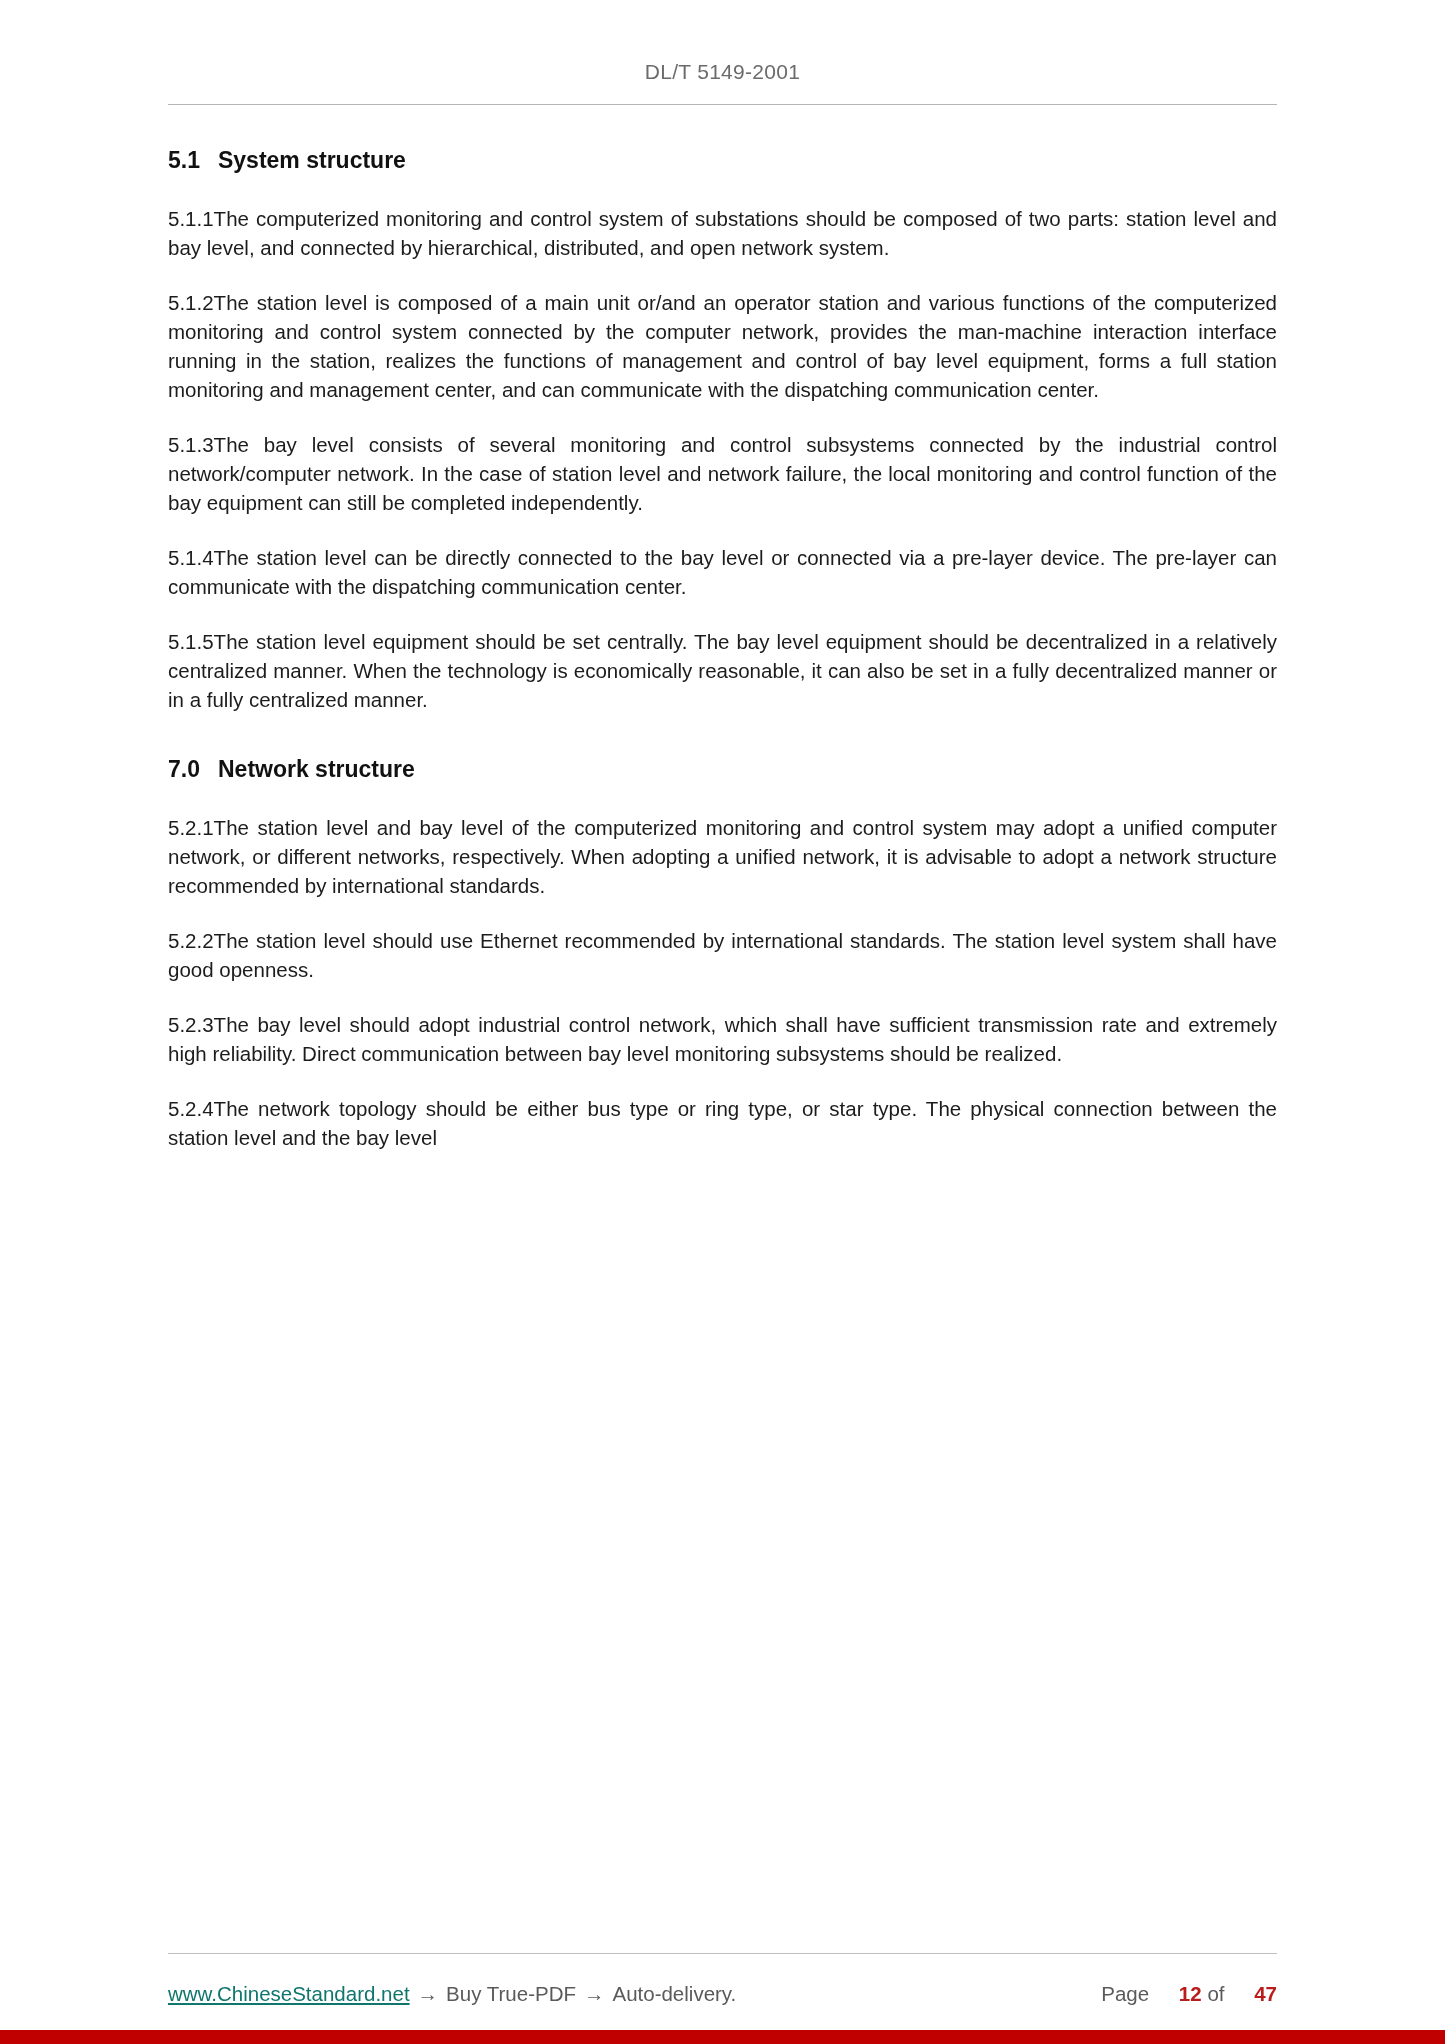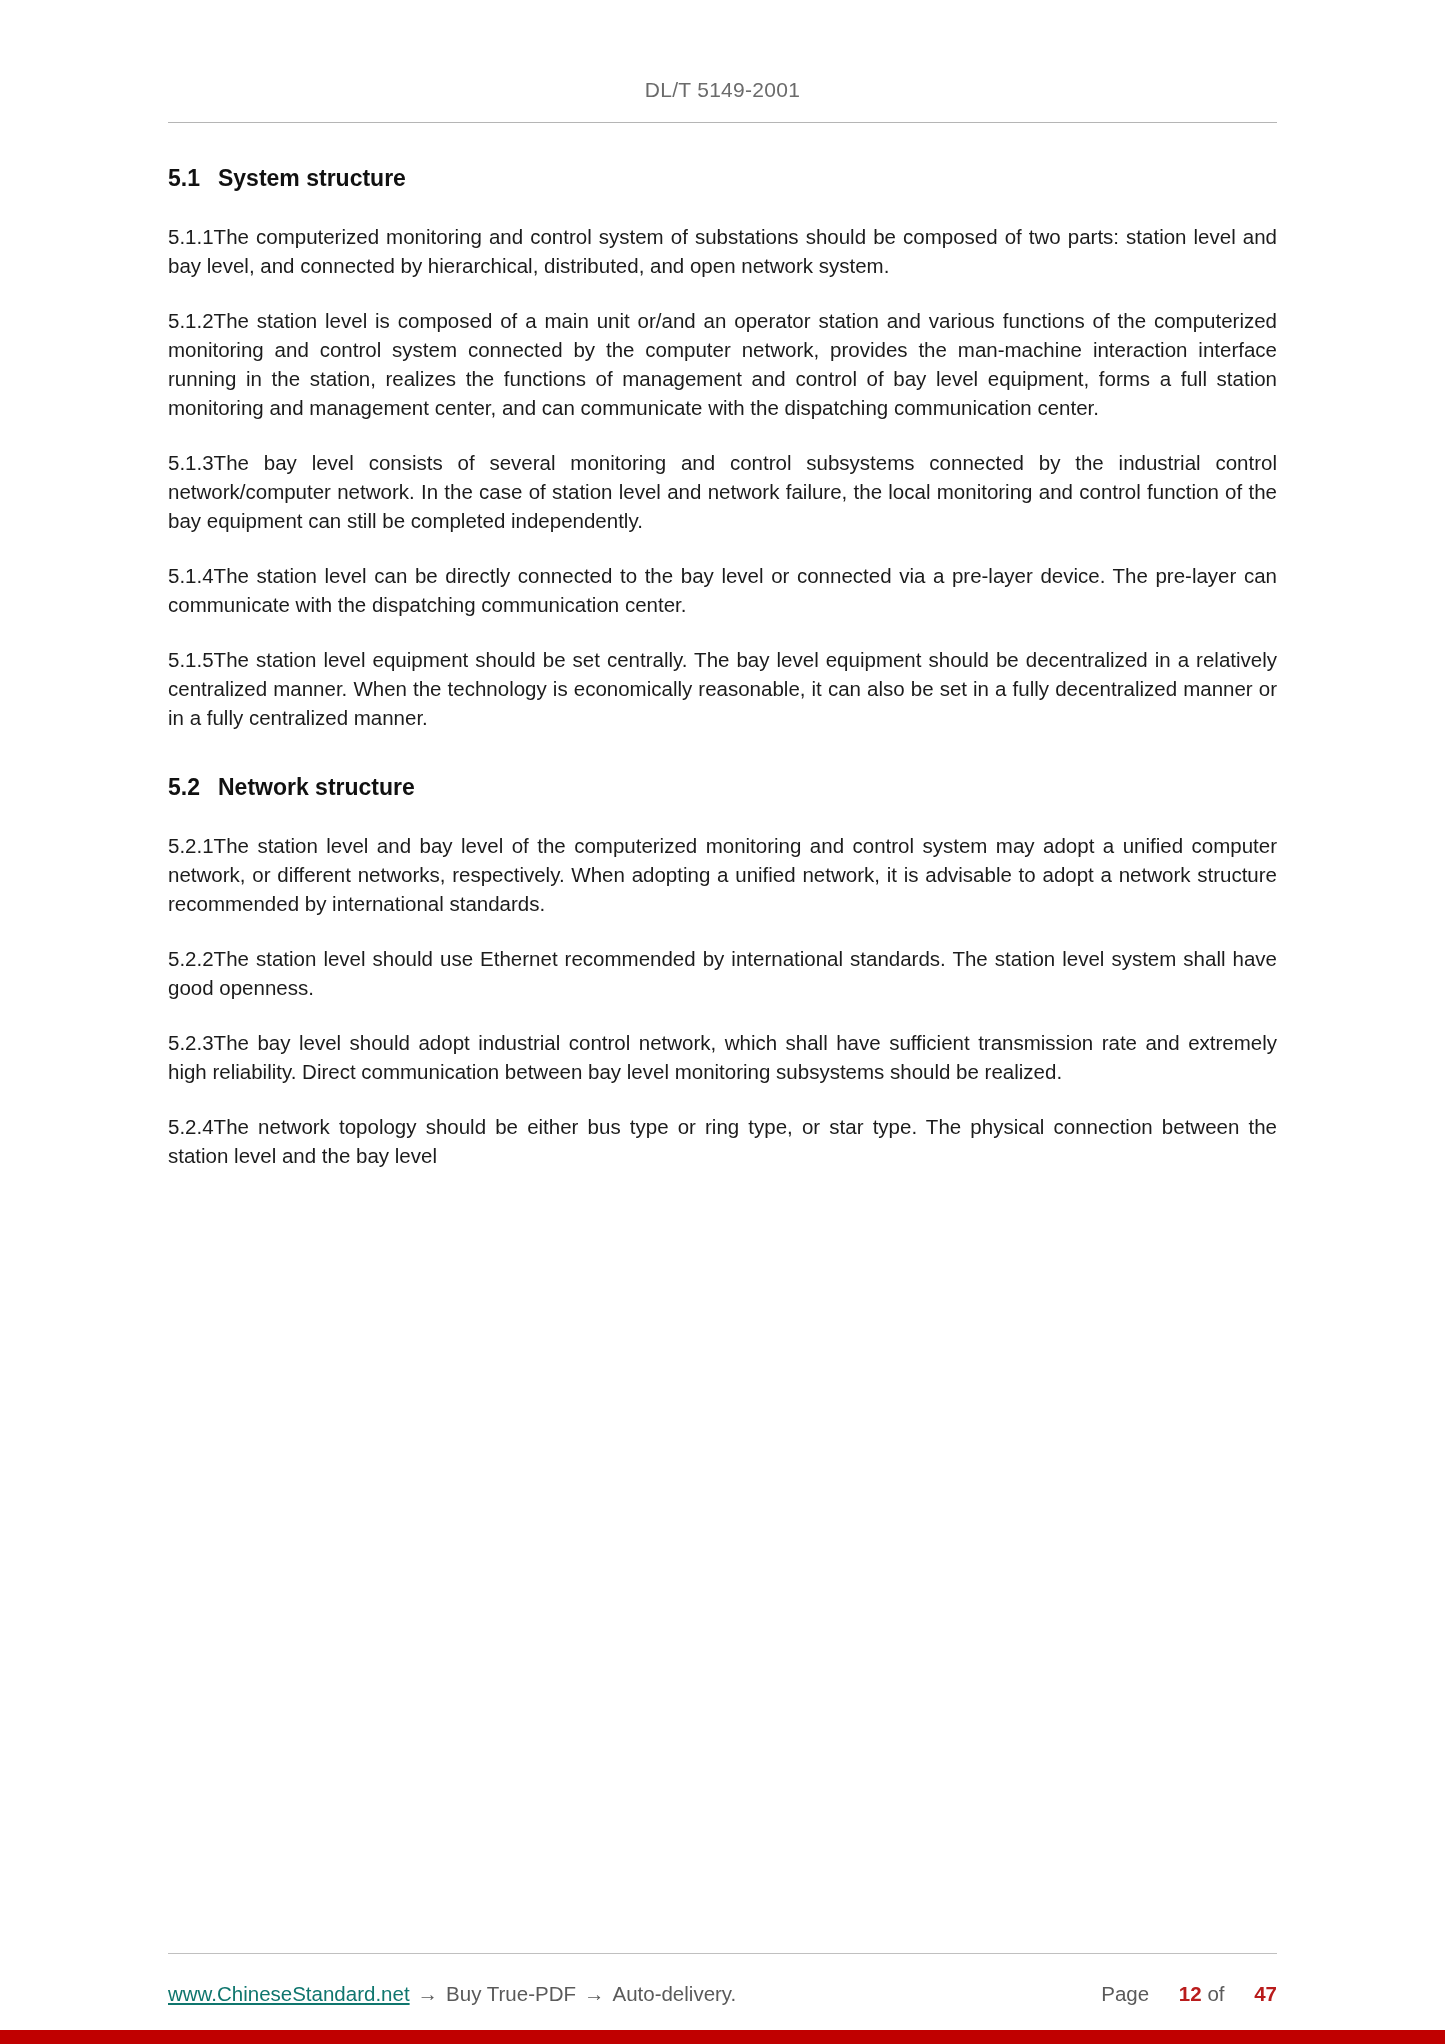--- a/index.html
+++ b/index.html
@@ -18,23 +18,22 @@
     position: relative;
     overflow: hidden;
   }
   .content {
     padding: 0 168px;
   }
   .doc-header {
     text-align: center;
     color: #6b6b6b;
     font-size: 21px;
-    padding-top: 44px;
+    padding-top: 60px;
     letter-spacing: 0.3px;
-    margin-top: 34px;
   }
   .header-rule {
     border: none;
     border-top: 1px solid #b5b5b5;
     margin: 20px 0 0 0;
   }
   h1.doc-title {
     text-align: center;
     font-size: 34px;
     font-weight: bold;
@@ -132,21 +131,21 @@
 
     <p class="para">
       <span class="pnum">5.1.4</span><span>The station level can be directly connected to the bay level or connected via a pre-layer device. The pre-layer can communicate with the dispatching communication center.</span>
     </p>
 
     <p class="para">
       <span class="pnum">5.1.5</span><span>The station level equipment should be set centrally. The bay level equipment should be decentralized in a relatively centralized manner. When the technology is economically reasonable, it can also be set in a fully decentralized manner or in a fully centralized manner.</span>
     </p>
 
     <h2 class="section-heading">
-      <span class="num">5.2</span><span>Network structure</span>
+      <span class="num">7.0</span><span>Network structure</span>
     </h2>
 
     <p class="para">
       <span class="pnum">5.2.1</span><span>The station level and bay level of the computerized monitoring and control system may adopt a unified computer network, or different networks, respectively. When adopting a unified network, it is advisable to adopt a network structure recommended by international standards.</span>
     </p>
 
     <p class="para">
       <span class="pnum">5.2.2</span><span>The station level should use Ethernet recommended by international standards. The station level system shall have good openness.</span>
     </p>
 

